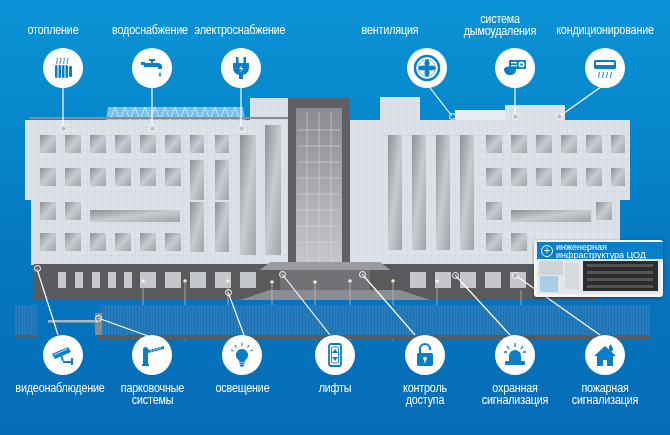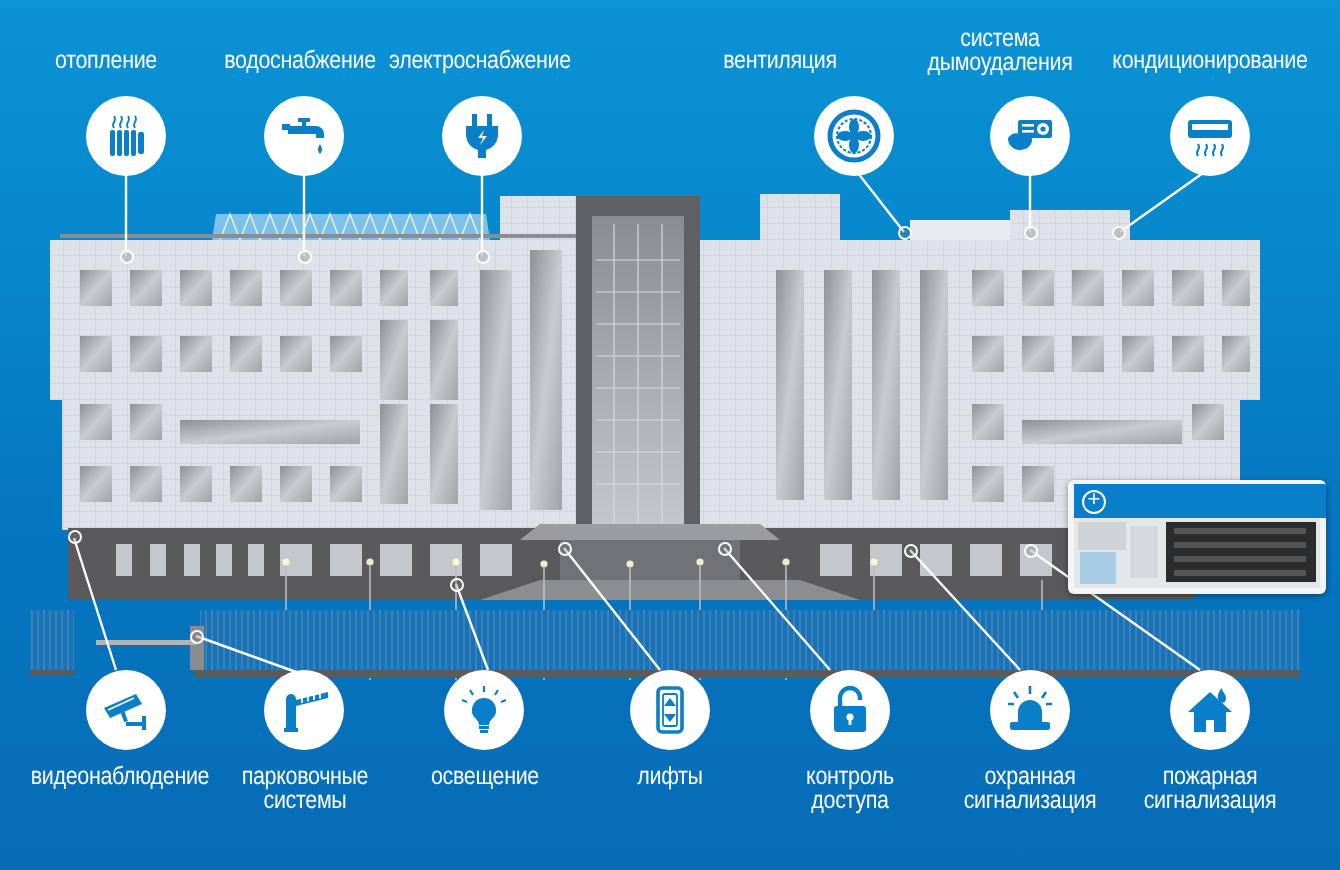--- a/index.html
+++ b/index.html
@@ -294,20 +294,24 @@
       <rect x="5" y="8" width="18" height="3" fill="#fff"></rect>
       <g stroke="#0a7fc9" stroke-width="1" fill="none">
           <path d="M8 18q1 1.5 0 3t0 3M12 18q1 1.5 0 3t0 3M16 18q1 1.5 0 3t0 3M20 18q1 1.5 0 3t0 3"></path>
         </g>
     </svg>
   </div>
 
   <div class="promo">
     <div class="promo-head">
       <div class="promo-plus">+</div>
+      <div class="promo-text">
+        <span>инженерная</span>
+        <span>инфраструктура ЦОД</span>
+      </div>
     </div>
     <svg class="promo-img" viewBox="0 0 123 35">
       <rect width="123" height="35" fill="#e4e7ea"></rect>
       <rect x="2" y="2" width="24" height="14" fill="#cfd4d8"></rect>
       <rect x="3" y="17" width="18" height="16" fill="#a9cde6"></rect>
       <rect x="28" y="4" width="14" height="26" fill="#d6dade"></rect>
       <rect x="46" y="2" width="75" height="30" fill="#2b2c2e"></rect>
       <g fill="#555">
           <rect x="50" y="5" width="66" height="3"></rect>
           <rect x="50" y="12" width="66" height="3"></rect>

